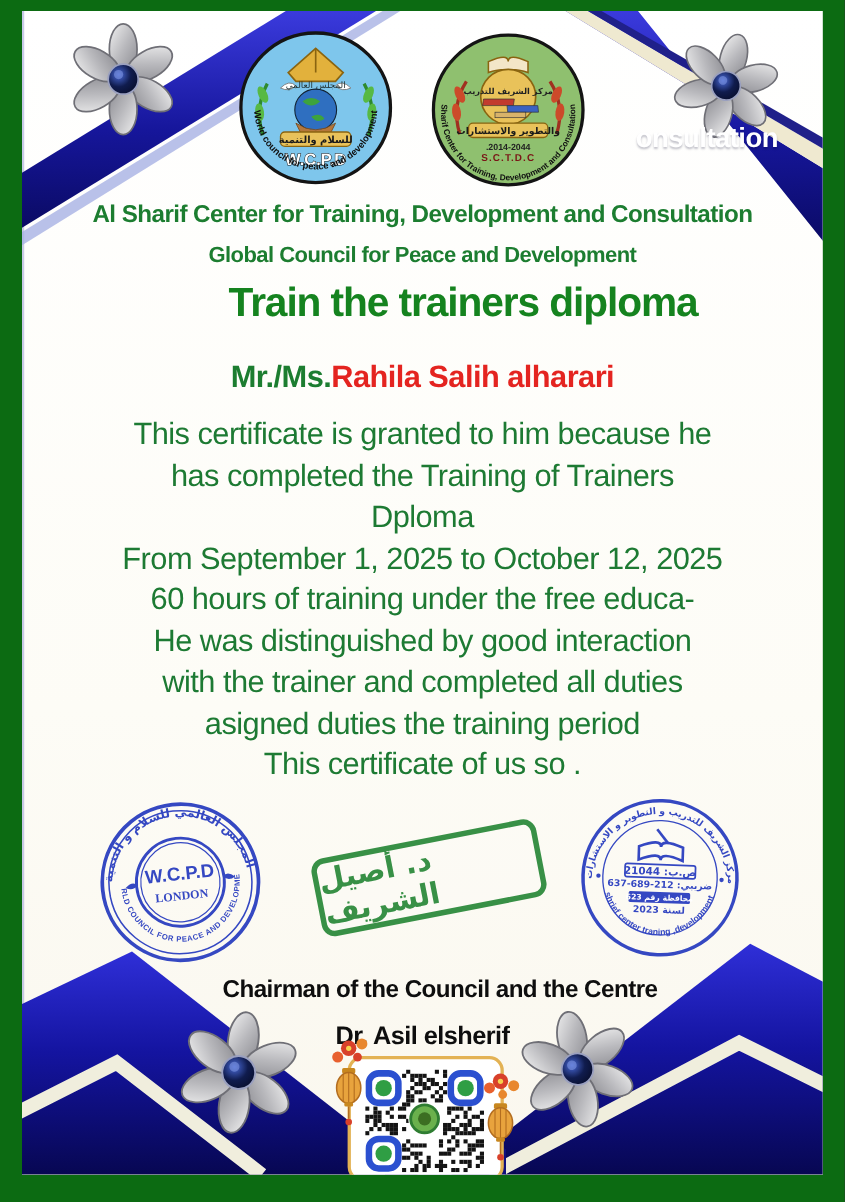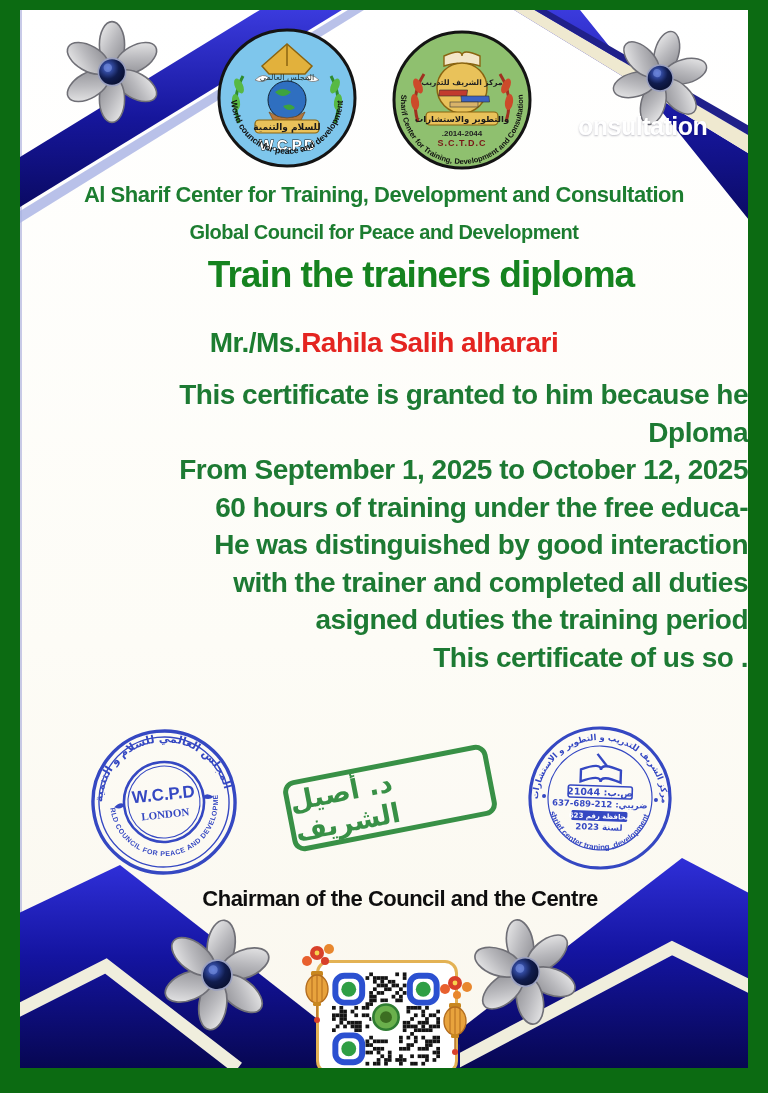--- a/index.html
+++ b/index.html
@@ -12,21 +12,21 @@
   .abs{position:absolute;}
   .ctr{width:100%;text-align:center;}
   .cond{font-weight:bold;letter-spacing:-0.5px;}
   .green{color:#1c7d30;}
   .org1{top:172px;font-size:22px;}
   .org2{top:211px;font-size:20px;}
   .title{top:244px;font-size:37px;letter-spacing:-1px;color:#15831f;padding-left:37px;}
   .recip{top:317px;font-size:28px;}
   .recip .nm{color:#e42420;}
   .body-block{top:366px;font-size:28px;line-height:37.5px;color:#1d7a33;}
-  .bline{width:100%;text-align:right;font-weight:bold;letter-spacing:-0.5px;}
+  .bline{width:100%;text-align:center;font-weight:normal;letter-spacing:-0.5px;}
   .chair{top:876px;font-size:22px;color:#0e0e0e;transform:translateX(16px);}
   .drname{top:918px;font-size:23px;color:#0e0e0e;}
   .wmark{top:102px;left:558px;font-size:25px;font-weight:bold;color:#ffffff;letter-spacing:-0.5px;
          text-shadow:0 1px 2px rgba(0,0,40,.25);z-index:3;}
   .logo{z-index:2;}
   .stamp{z-index:4;opacity:.95;}
   .sig-stamp{left:266px;top:752px;width:198px;height:62px;transform:rotate(-11deg);
              border:5px solid #2e8b3d;border-radius:12px;display:flex;align-items:center;justify-content:center;
              background:rgba(255,255,255,.15);}
   .sig-stamp span{font-family:"DejaVu Sans",sans-serif;font-size:27px;font-weight:bold;color:#2e8b3d;}
@@ -180,20 +180,21 @@
     <div class="abs ctr cond green org1">Al Sharif Center for Training, Development and Consultation</div>
     <div class="abs ctr cond green org2">Global Council for Peace and Development</div>
     <div class="abs ctr cond title">Train the trainers diploma</div>
 
     <div class="abs ctr cond recip">
       <span class="green">Mr./Ms.</span><span class="nm">Rahila Salih alharari</span>
     </div>
 
     <div class="abs ctr body-block">
         <div class="bline">This certificate is granted to him because he</div>
+        <div class="bline">has completed the Training of Trainers</div>
         <div class="bline">Dploma</div>
         <div class="bline">From September 1, 2025 to October 12, 2025</div>
         <div class="bline">60 hours of training under the free educa-</div>
         <div class="bline">He was distinguished by good interaction</div>
         <div class="bline">with the trainer and completed all duties</div>
         <div class="bline">asigned duties the training period</div>
         <div class="bline">This certificate of us so .</div>
       </div>
 
     <svg class="abs stamp" style="left:68px;top:716px;transform:rotate(-6deg)" width="152" height="152" viewBox="0 0 152 152">
@@ -251,20 +252,21 @@
         <rect x="42" y="62" width="64" height="12" fill="none" stroke="#2b3fc0" stroke-width="1.6" rx="2"></rect>
         <text x="74" y="71.5" font-size="9.5">21044 :ص.ب</text>
         <text x="74" y="83" font-size="8.5">637-689-212 :ضريبي</text>
         <rect x="46" y="87" width="56" height="10" fill="#2b3fc0" rx="1.5"></rect>
         <text x="74" y="94.5" font-size="7" fill="#ffffff">محافظة رقم 623</text>
         <text x="74" y="106" font-size="8.5">لسنة 2023</text>
       </g>
     </svg>
 
     <div class="abs ctr cond chair">Chairman of the Council and the Centre</div>
+    <div class="abs ctr cond drname">Dr. Asil elsherif</div>
 
     <div class="abs qr-box">
       <svg class="qrsvg" width="108" height="94" viewBox="0 0 29 25">
         <g id="qr-modules" fill="#141414">
             <rect x="10" y="0" width="1" height="1"></rect>
             <rect x="17" y="0" width="1" height="1"></rect>
             <rect x="19" y="0" width="1" height="1"></rect>
             <rect x="9" y="1" width="1" height="1"></rect>
             <rect x="11" y="1" width="1" height="1"></rect>
             <rect x="12" y="1" width="1" height="1"></rect>

